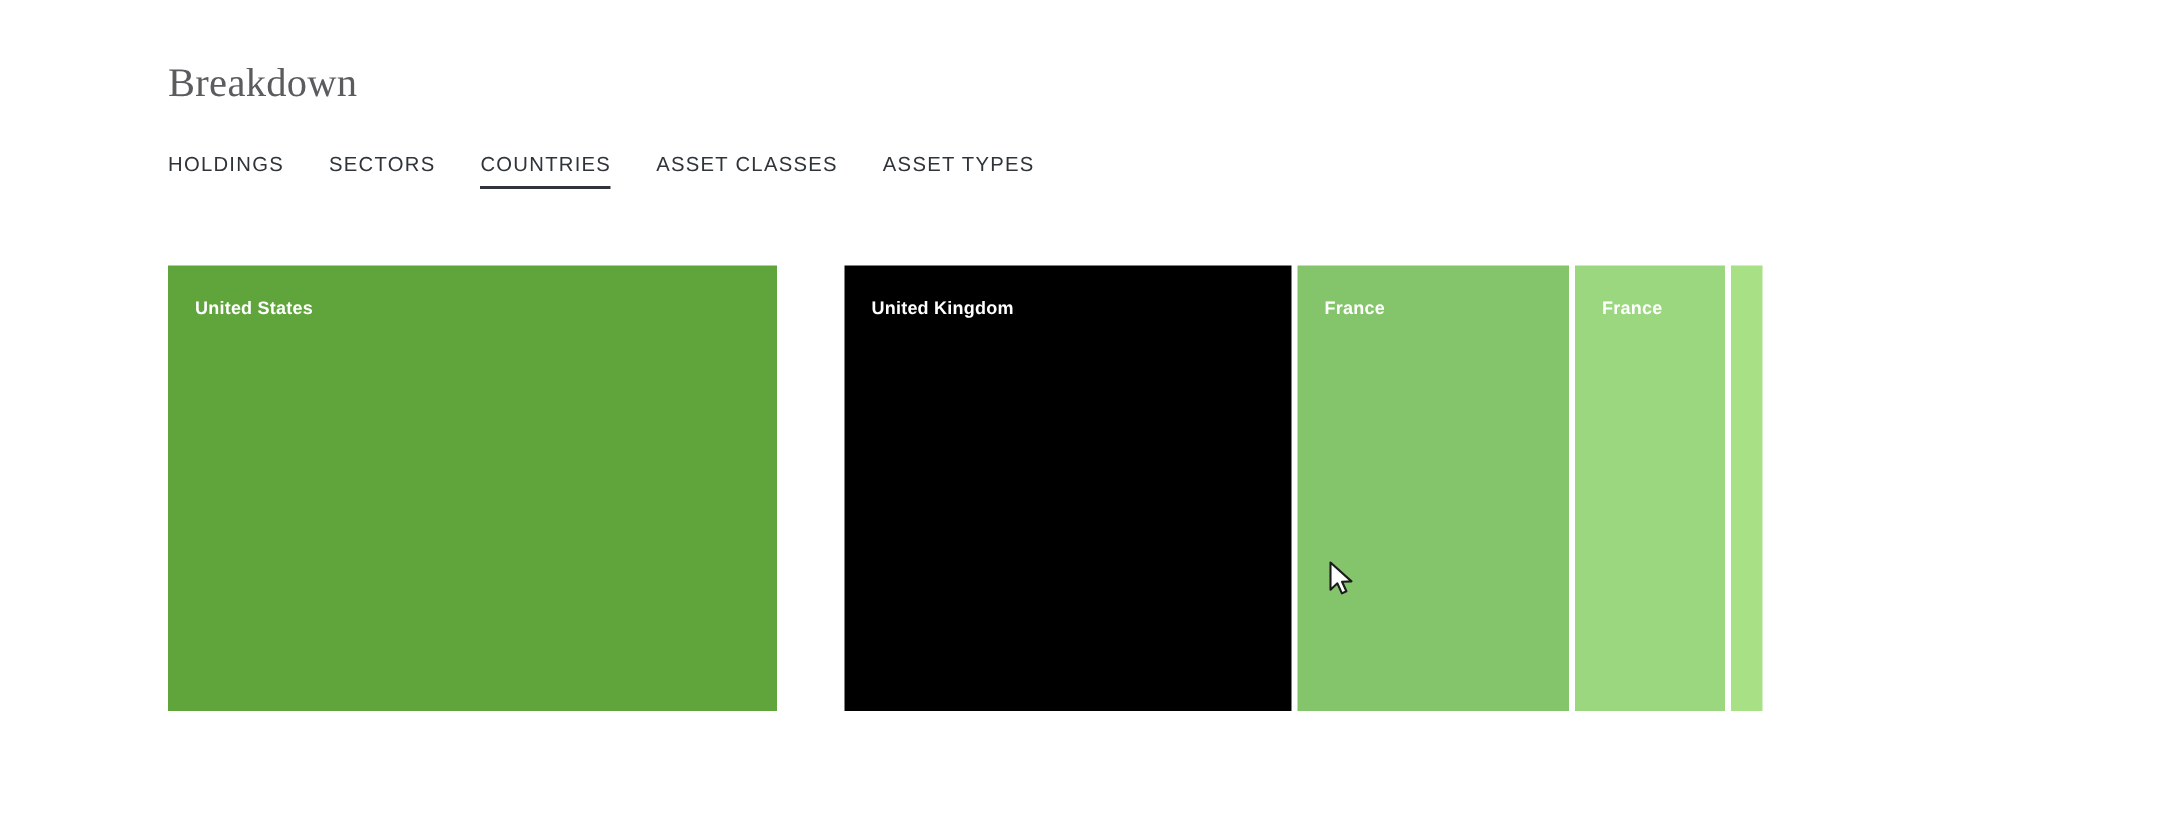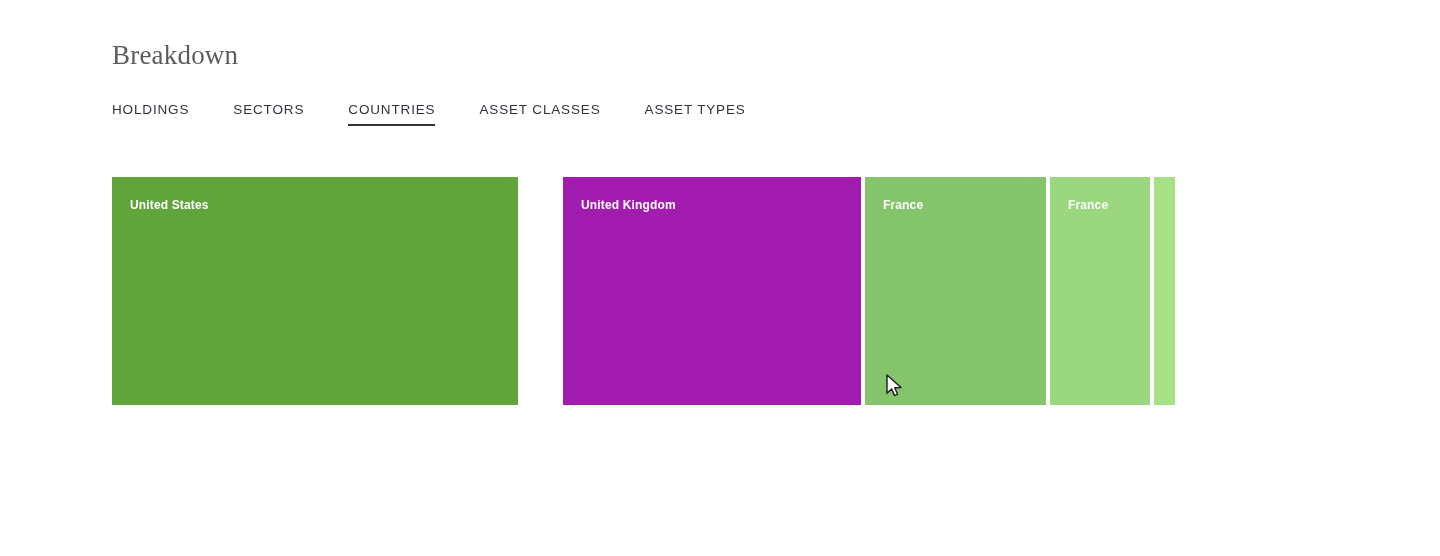--- a/index.html
+++ b/index.html
@@ -30,21 +30,21 @@
     white-space: nowrap;
   }
 
   
   .tabbar {
     position: absolute;
     left: 112px;
     top: 100px;
     display: flex;
     align-items: flex-start;
-    gap: 14px;
+    gap: 0;
     white-space: nowrap;
   }
   .tab {
     position: relative;
     font-family: "Liberation Sans", sans-serif;
     font-size: 13.5px;
     font-weight: 500;
     letter-spacing: 0.85px;
     color: #2f343a;
     line-height: 20px;
@@ -63,21 +63,21 @@
     height: 2px;
     background: #2f343a;
   }
 
   
   .treemap {
     position: absolute;
     left: 112px;
     top: 177px;
     width: 1215px;
-    height: 228px;
+    height: 297px;
     display: flex;
     flex-direction: row;
     background: #ffffff;
   }
   .tile {
     position: relative;
     height: 100%;
     flex: none;
     box-sizing: border-box;
     overflow: hidden;
@@ -115,21 +115,21 @@
     <div class="tab">SECTORS</div>
     <div class="tab active">COUNTRIES</div>
     <div class="tab">ASSET CLASSES</div>
     <div class="tab">ASSET TYPES</div>
   </div>
 
 <div class="treemap" id="treemap">
     <div class="tile" style="width: 406px; background: rgb(96, 164, 60);">
       <span class="tile-label">United States</span>
     </div>
-    <div class="tile" style="width: 298px; background: #a21caf; margin-left: 45px;">
+    <div class="tile" style="width: 298px; background: #000000; margin-left: 45px;">
       <span class="tile-label">United Kingdom</span>
     </div>
     <div class="tile" style="width: 181px; background: rgb(132, 196, 107);">
       <span class="tile-label">France</span>
     </div>
     <div class="tile" style="width: 100px; background: rgb(154, 215, 127);">
       <span class="tile-label">France</span>
     </div>
     <div class="tile" style="width: 21px; background: rgb(168, 224, 134);"></div>
   </div>

